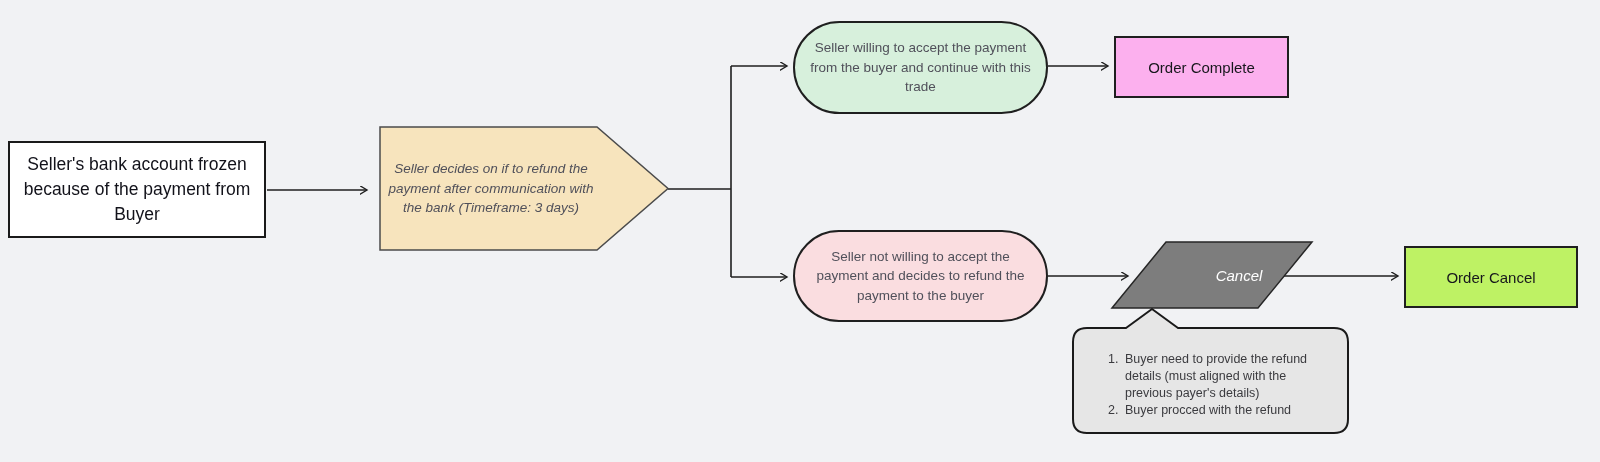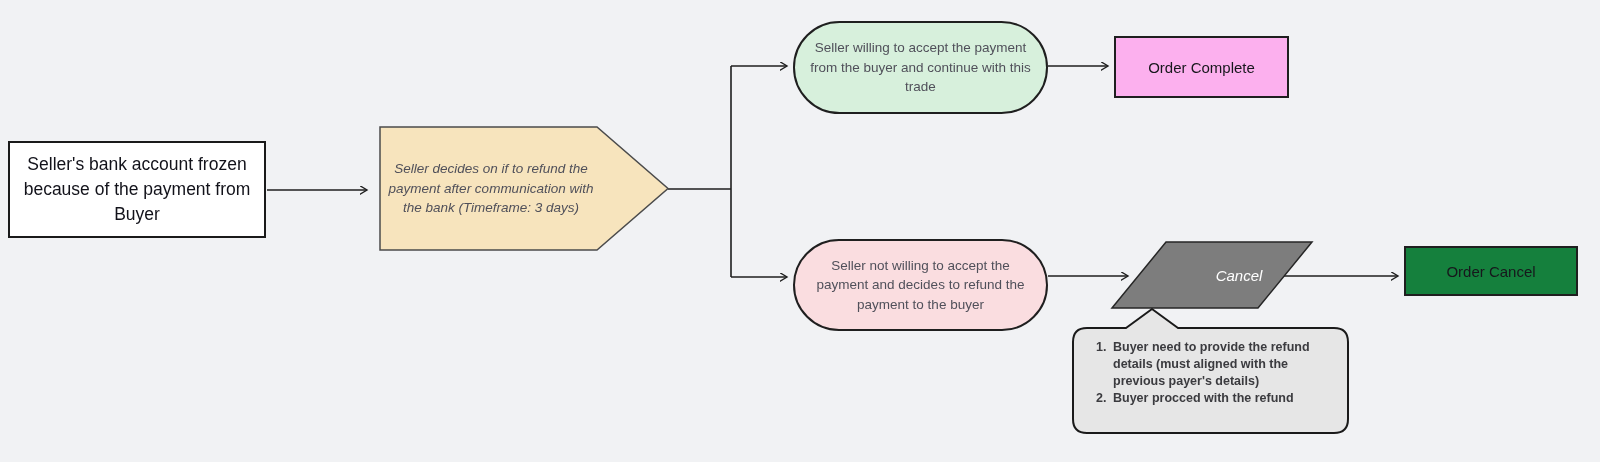--- a/index.html
+++ b/index.html
@@ -12,28 +12,28 @@
   .node{position:absolute;display:flex;align-items:center;justify-content:center;
     text-align:center;box-sizing:border-box;}
   .label{position:absolute;display:flex;align-items:center;justify-content:center;
     text-align:center;box-sizing:border-box;pointer-events:none;font-style:italic;}
   .start-box{left:8px;top:141px;width:258px;height:97px;background:#ffffff;
     border:2px solid #1a1a1a;font-size:17.5px;line-height:1.42;color:#12121a;padding:16px 8px;}
   .decision-label{left:378px;top:127px;width:226px;height:123px;
     font-size:13.5px;line-height:1.44;color:#50505a;padding:0 4px;}
   .pill{border:2px solid #1f1f1f;font-size:13.5px;line-height:1.44;color:#50505a;padding:0 14px;}
   .pill-accept{left:793px;top:21px;width:255px;height:93px;border-radius:47px;background:#d7f0dc;}
-  .pill-reject{left:793px;top:230px;width:255px;height:92px;border-radius:46px;background:#fadde0;margin-top:9px;}
+  .pill-reject{left:793px;top:230px;width:255px;height:92px;border-radius:46px;background:#fadde0;}
   .rect-terminal{border:2px solid #1f1f1f;font-size:15px;color:#17171c;}
   .order-complete{left:1114px;top:36px;width:175px;height:62px;background:#fcb0ee;}
-  .order-cancel{left:1404px;top:246px;width:174px;height:50px;background:#15803d;text-align:center;}
+  .order-cancel{left:1404px;top:246px;width:174px;height:62px;background:#bef264;text-align:center;}
   .refund-label{left:1166px;top:242px;width:146px;height:66px;font-size:15px;color:#ffffff;}
   .note-text{position:absolute;left:1085px;top:339px;width:252px;
     font-size:12.5px;line-height:1.36;color:#3b3b3f;}
-  .note-text ol{margin:0;padding:0 0 0 25px;font-weight:bold;}
+  .note-text ol{margin:12px;padding:0 0 0 25px;}
   .note-text li{padding-left:3px;text-align:left;}
 </style>
 </head>
 <body>
 
 <div class="canvas">
 
   <svg class="svg-layer" width="1600" height="462" viewBox="0 0 1600 462" xmlns="http://www.w3.org/2000/svg">
     <defs>
       <marker id="arrow" markerWidth="12" markerHeight="12" refX="7.5" refY="4.5" orient="auto" markerUnits="userSpaceOnUse">

